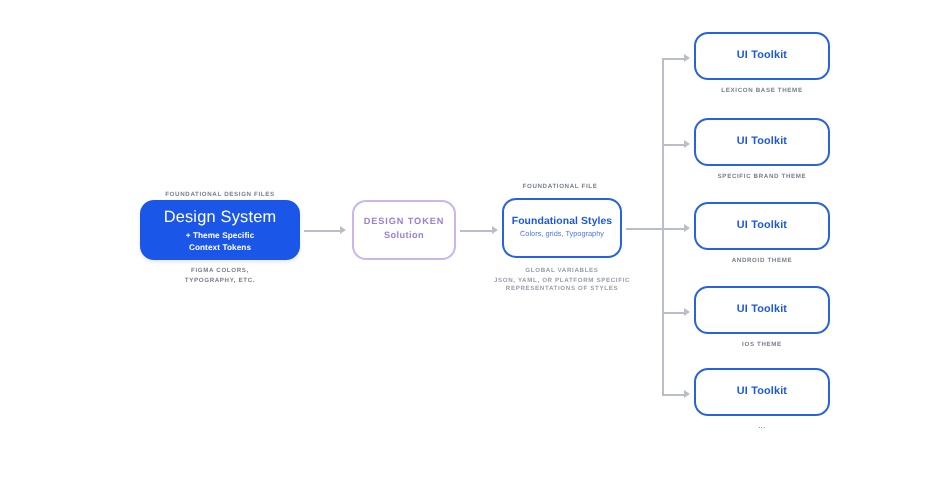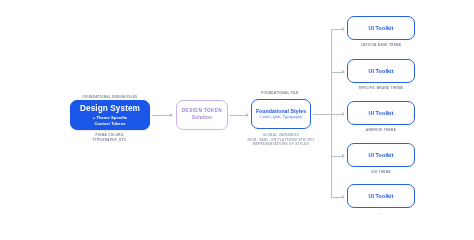--- a/index.html
+++ b/index.html
@@ -25,21 +25,21 @@
   }
 
   
   .node-primary{
     background:#1a56e8;
     border:1px solid #1a56e8;
     color:#ffffff;
     box-shadow:0 1px 2px rgba(0,0,0,.10);
   }
   .node-primary .n-title{
-    font-size:8.2px;font-weight:bold;letter-spacing:.1px;line-height:1.15;text-align:right;
+    font-size:8.2px;font-weight:normal;letter-spacing:.1px;line-height:1.15;text-align:right;
   }
   .node-primary .n-sub{
     font-size:4.1px;font-weight:bold;line-height:1.35;margin-top:2px;
     letter-spacing:.05px;
   }
 
   
   .node-purple{
     background:#ffffff;
     border:1px solid #c9b6ef;

